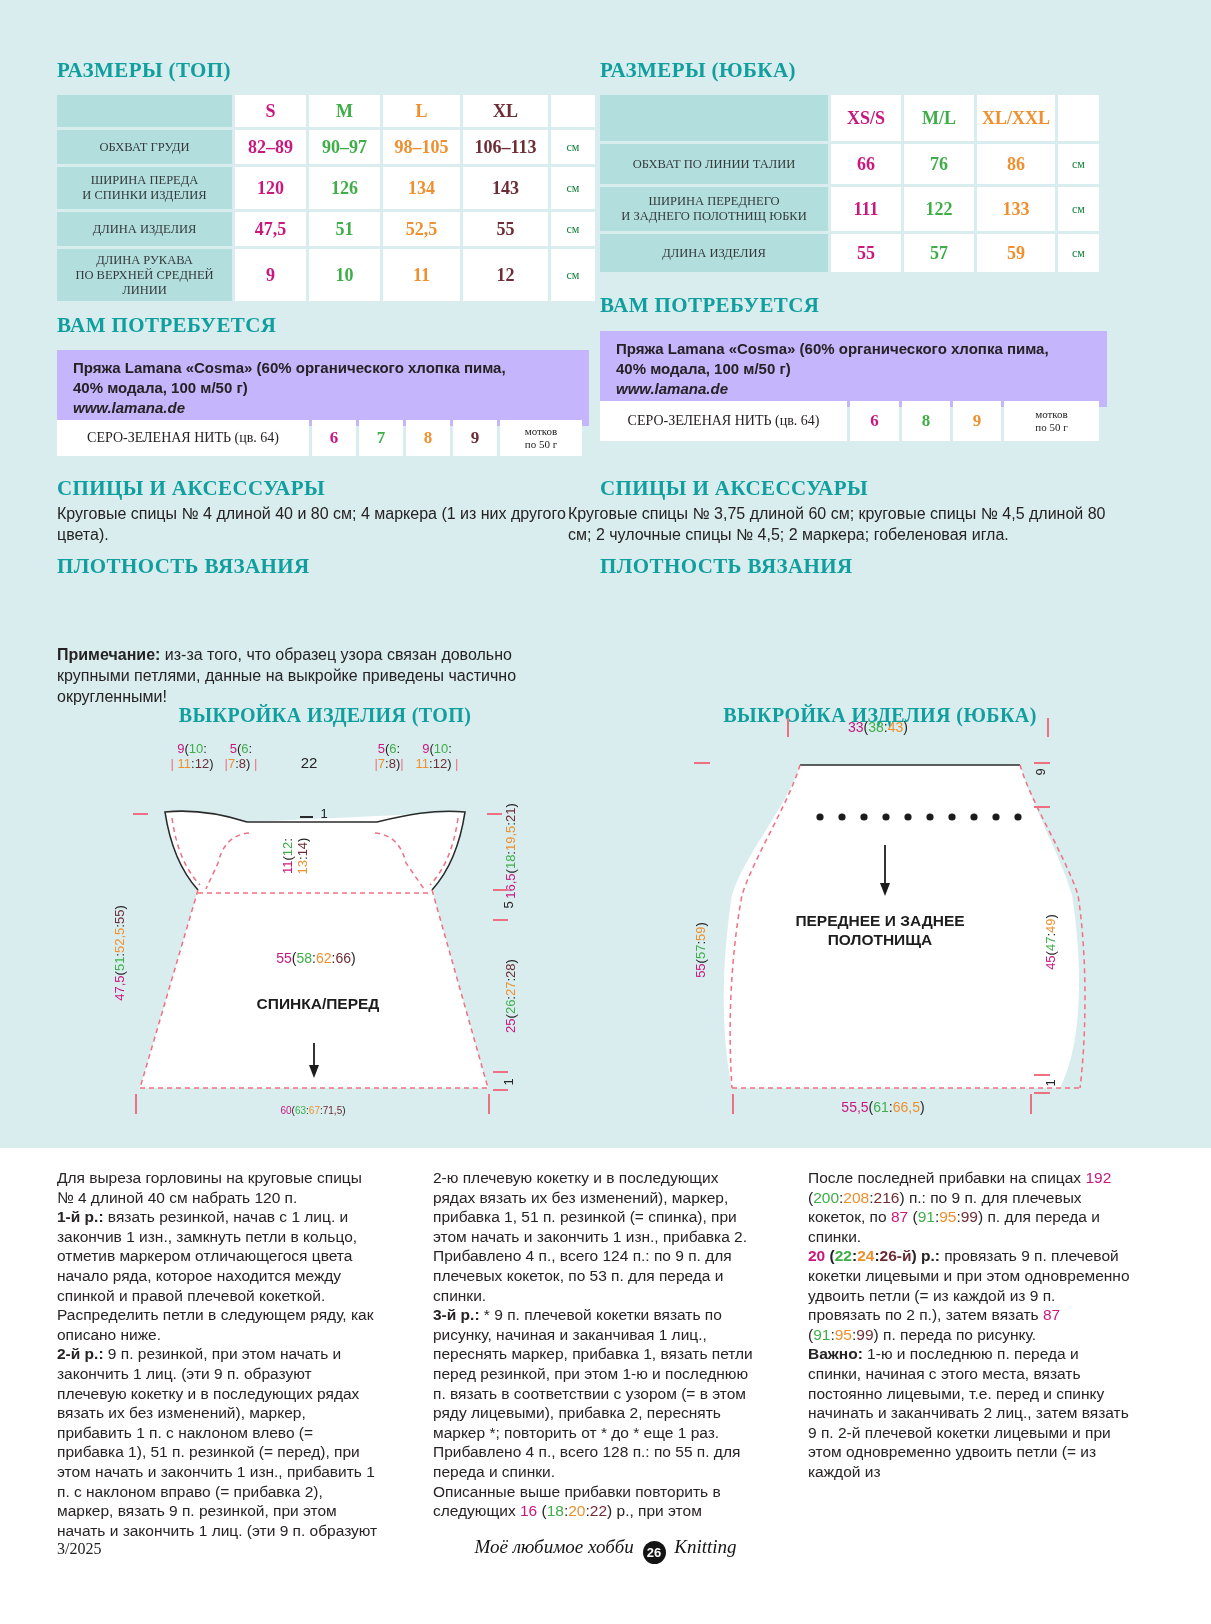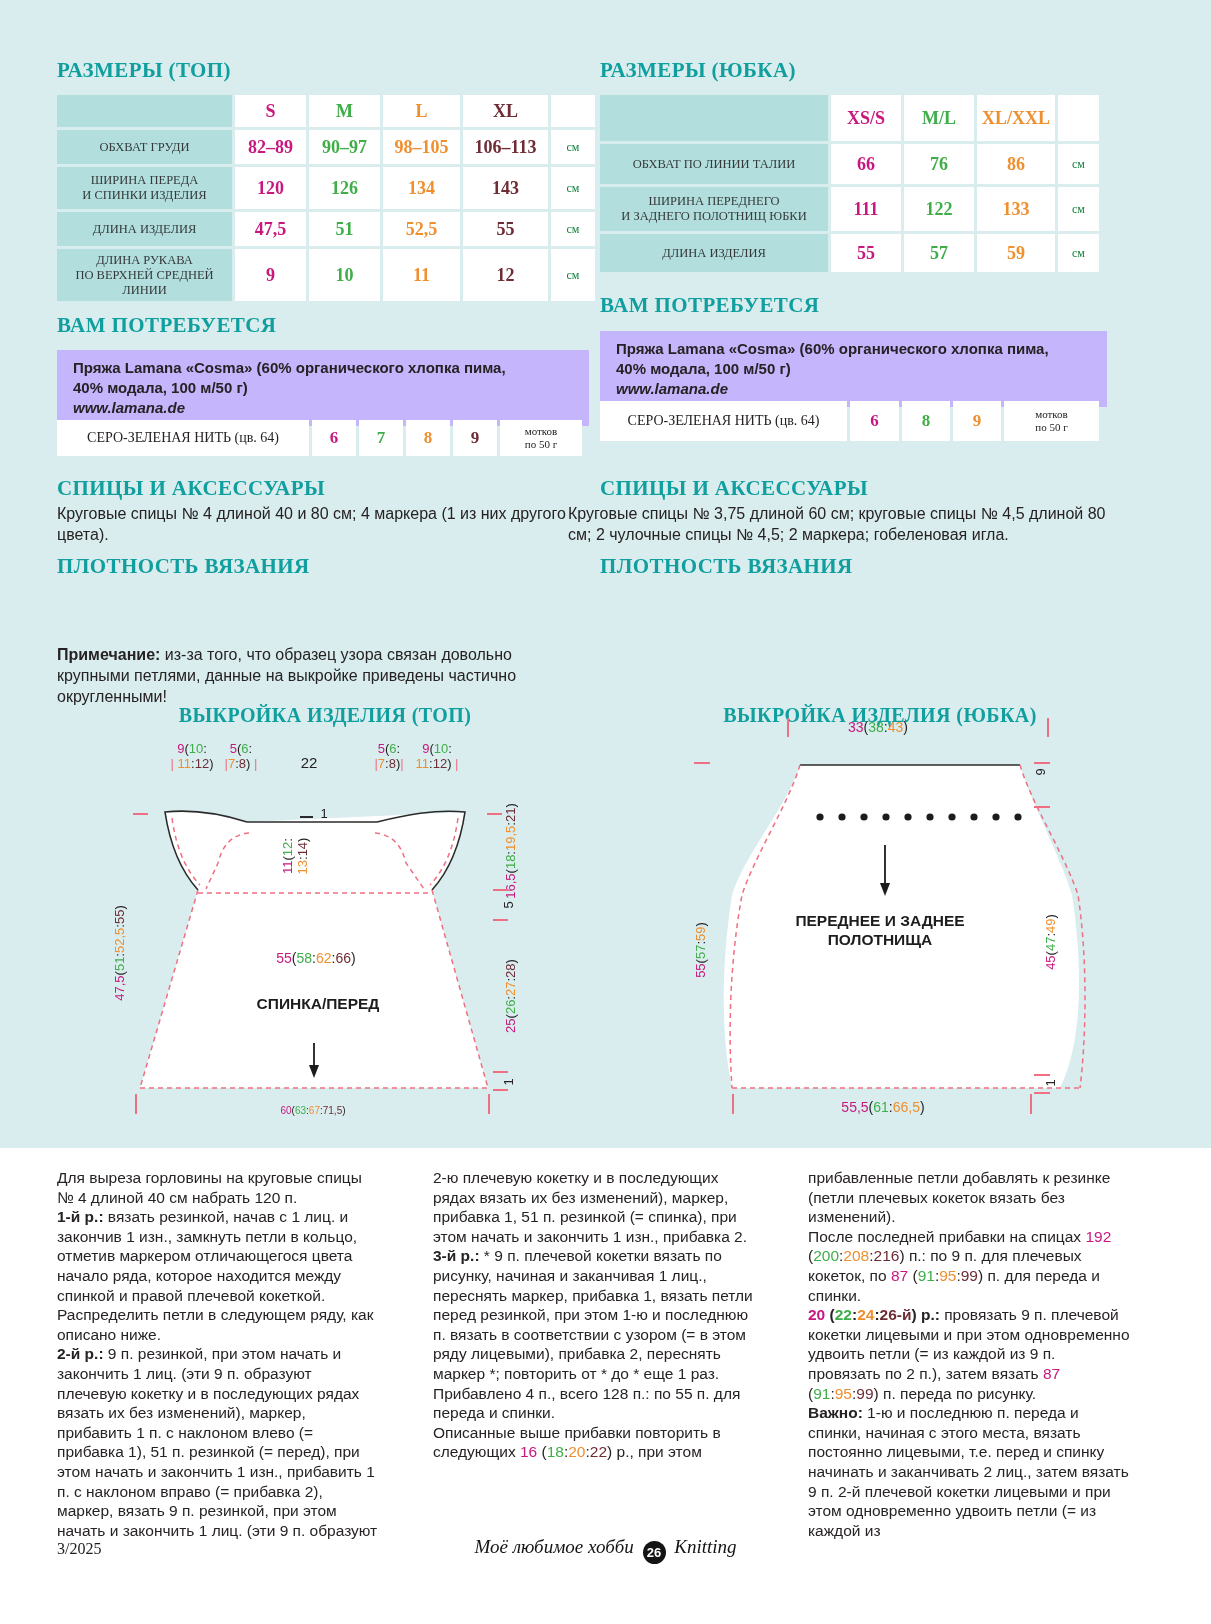--- a/index.html
+++ b/index.html
@@ -259,25 +259,25 @@
 <div class="tick" style="left:732px;top:1094px;width:2px;height:20px;"></div>
 <div class="tick" style="left:1030px;top:1094px;width:2px;height:20px;"></div>
 
 <div class="instr" style="left:57px;top:1168px;">
   <p class="pre"><span>Для выреза горловины на круговые спицы № 4 длиной 40 см набрать 120 п.</span></p>
   <p class="pre"><span class="run-b">1-й р.:</span><span> вязать резинкой, начав с 1 лиц. и закончив 1 изн., замкнуть петли в кольцо, отметив маркером отличающегося цвета начало ряда, которое находится между спинкой и правой плечевой кокеткой. Распределить петли в следующем ряду, как описано ниже.</span></p>
   <p class="pre"><span class="run-b">2-й р.:</span><span> 9 п. резинкой, при этом начать и закончить 1 лиц. (эти 9 п. образуют плечевую кокетку и в последующих рядах вязать их без изменений), маркер, прибавить 1 п. с наклоном влево (= прибавка 1), 51 п. резинкой (= перед), при этом начать и закончить 1 изн., прибавить 1 п. с наклоном вправо (= прибавка 2), маркер, вязать 9 п. резинкой, при этом начать и закончить 1 лиц. (эти 9 п. образуют</span></p>
 </div>
 <div class="instr" style="left:433px;top:1168px;">
   <p class="pre"><span>2-ю плечевую кокетку и в последующих рядах вязать их без изменений), маркер, прибавка 1, 51 п. резинкой (= спинка), при этом начать и закончить 1 изн., прибавка 2.</span></p>
+  <p class="pre"><span>Прибавлено 4 п., всего 124 п.: по 9 п. для плечевых кокеток, по 53 п. для переда и спинки.</span></p>
   <p class="pre"><span class="run-b">3-й р.:</span><span> * 9 п. плечевой кокетки вязать по рисунку, начиная и заканчивая 1 лиц., переснять маркер, прибавка 1, вязать петли перед резинкой, при этом 1-ю и последнюю п. вязать в соответствии с узором (= в этом ряду лицевыми), прибавка 2, переснять маркер *; повторить от * до * еще 1 раз. Прибавлено 4 п., всего 128 п.: по 55 п. для переда и спинки.</span></p>
   <p class="pre"><span>Описанные выше прибавки повторить в следующих </span><span class="run-pink">16</span><span> (</span><span class="run-green">18</span><span>:</span><span class="run-orange">20</span><span>:</span><span class="run-dark">22</span><span>) р., при этом</span></p>
 </div>
 <div class="instr" style="left:808px;top:1168px;">
-  <p class="pre"><span>прибавленные петли добавлять к резинке (петли плечевых кокеток вязать без изменений).</span></p>
   <p class="pre"><span>После последней прибавки на спицах </span><span class="run-pink">192</span><span> (</span><span class="run-green">200</span><span>:</span><span class="run-orange">208</span><span>:</span><span class="run-dark">216</span><span>) п.: по 9 п. для плечевых кокеток, по </span><span class="run-pink">87</span><span> (</span><span class="run-green">91</span><span>:</span><span class="run-orange">95</span><span>:</span><span class="run-dark">99</span><span>) п. для переда и спинки.</span></p>
   <p class="pre"><span class="run-b run-pink">20</span><span class="run-b"> (</span><span class="run-b run-green">22</span><span class="run-b">:</span><span class="run-b run-orange">24</span><span class="run-b">:</span><span class="run-b run-dark">26-й</span><span class="run-b">) р.:</span><span> провязать 9 п. плечевой кокетки лицевыми и при этом одновременно удвоить петли (= из каждой из 9 п. провязать по 2 п.), затем вязать </span><span class="run-pink">87</span><span> (</span><span class="run-green">91</span><span>:</span><span class="run-orange">95</span><span>:</span><span class="run-dark">99</span><span>) п. переда по рисунку.</span></p>
   <p class="pre"><span class="run-b">Важно:</span><span> 1-ю и последнюю п. переда и спинки, начиная с этого места, вязать постоянно лицевыми, т.е. перед и спинку начинать и заканчивать 2 лиц., затем вязать 9 п. 2-й плечевой кокетки лицевыми и при этом одновременно удвоить петли (= из каждой из</span></p>
 </div>
 
 <div class="footer-issue" style="left:57px;top:1540px;">3/2025</div>
 <div class="footer-center">
   <span>Моё любимое хобби</span>
   <span class="badge">26</span>
   <span>Knitting</span>

